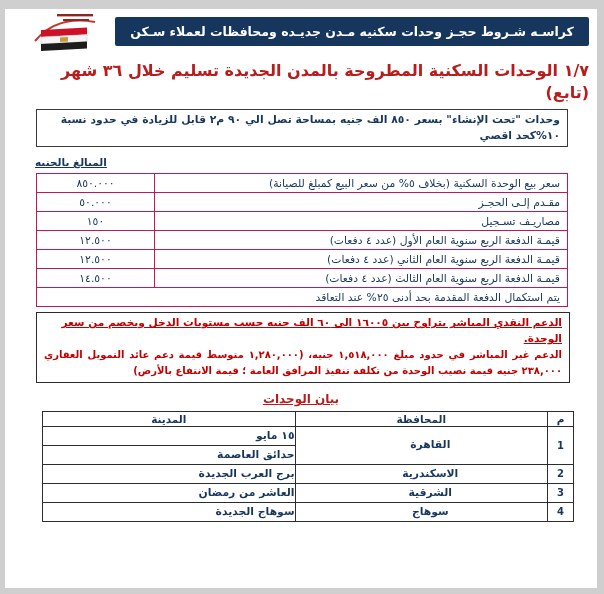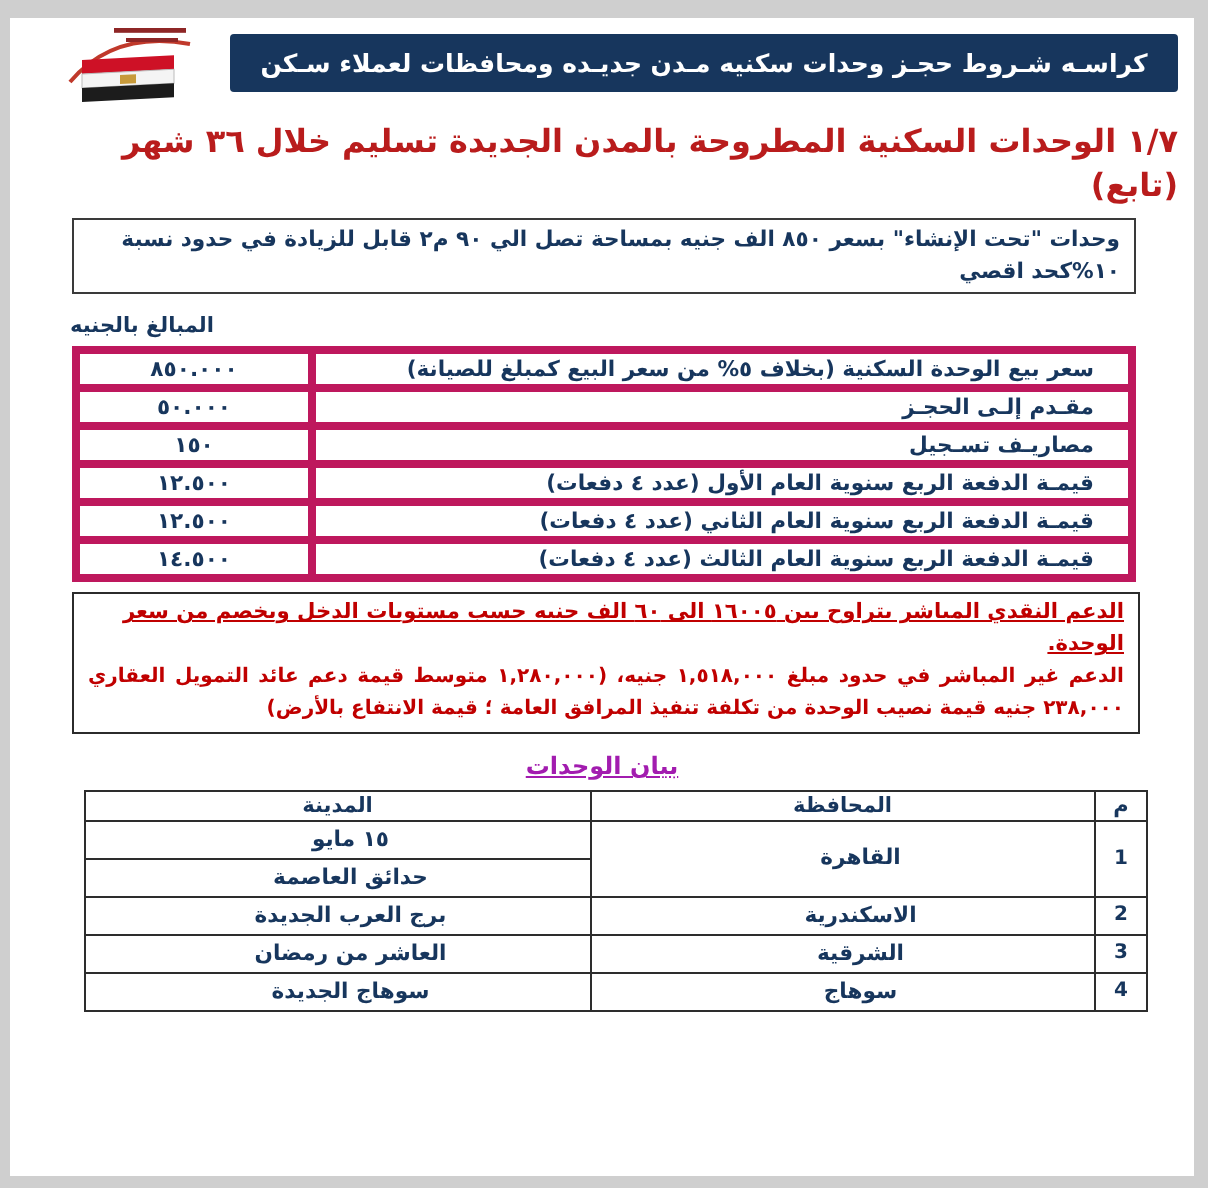--- a/index.html
+++ b/index.html
@@ -21,53 +21,53 @@
   .intro { direction:rtl; text-align:right; color:#17365d; font-weight:bold;
            font-size:13px; padding:6px 10px 0 10px; line-height:1.5; }
   .intro .bullet { font-size:14px; padding-left:4px; }
   .intro-l2 { word-spacing:7px; padding-right:16px; }
 
   .notice { margin:6px 29px 0 31px; border:1px solid #3a3a3a; direction:rtl;
             text-align:right; color:#17365d; font-weight:bold; font-size:10.8px;
             padding:2px 7px 3px; line-height:1.45; }
 
   .amounts { direction:rtl; text-align:left; padding:4px 0 1px; margin-left:30px; }
-  .amounts-txt { color:#17365d; font-weight:bold; font-size:10.5px; }
+  .amounts-txt { color:#17365d; font-weight:bold; font-size:10.5px; text-decoration:underline; }
 
   table { border-collapse:collapse; table-layout:fixed; direction:rtl; }
   .fin { margin:2px 29px 0 31px; width:calc(100% - 60px); }
-  .fin td { border:4px solid #be185d; color:#17365d; font-weight:bold;
+  .fin td { border:1px solid #be185d; color:#17365d; font-weight:normal;
             font-size:10.8px; height:19px; line-height:1.25; vertical-align:middle;
-            padding:0 17px; }
+            padding:0 7px; }
   .fin .lbl { text-align:right; }
   .fin .val { text-align:center; }
   .fin .c-val { width:118px; }
   .fin .foot { text-align:right; }
 
   .support { margin:5px 27px 0 31px; border:1.5px solid #2b2b2b; direction:rtl;
              padding:2px 7px 3px; }
   .s1 { text-align:right; color:#c00000; font-weight:bold; font-size:10.6px;
         line-height:1.5; }
   .s1 span { text-decoration:underline; }
   .s2 { text-align:justify; color:#c00000; font-weight:bold; font-size:10px;
         line-height:1.6; }
 
   .units-caption-row { text-align:center; padding:5px 0 2px; }
-  .units-caption { color:#a21caf; font-weight:bold; font-size:12px;
+  .units-caption { color:#b91c1c; font-weight:bold; font-size:12px;
                    text-decoration:underline; direction:rtl; }
 
   .units { margin:2px 23px 0 37px; width:calc(100% - 60px); }
   .units th, .units td { border:1px solid #2d2d2d; color:#17365d; font-weight:bold;
                          vertical-align:middle; line-height:1.2; }
   .units th { height:15px; font-size:10.5px; text-align:center; }
   .units td { height:19px; font-size:10.8px; }
   .units .c-num { width:26px; }
   .units .num { text-align:center; font-size:10px; }
   .units .gov { text-align:center; padding-left:18px; }
-  .units .city { text-align:center; padding-left:13px; }
+  .units .city { text-align:right; padding-left:13px; }
 </style>
 </head>
 <body>
 
 <div class="paper">
 
   <div class="header-row">
     <div class="logo">
       <svg width="80" height="44" viewBox="0 0 80 44">
         <path d="M10 30 Q 32 4 70 11" fill="none" stroke="#c0392b" stroke-width="2"></path>
@@ -116,20 +116,23 @@
         <td class="val">١٢.٥٠٠</td>
       </tr>
       <tr>
         <td class="lbl">قيمـة الدفعة الربع سنوية العام الثاني (عدد ٤ دفعات)</td>
         <td class="val">١٢.٥٠٠</td>
       </tr>
       <tr>
         <td class="lbl">قيمـة الدفعة الربع سنوية العام الثالث (عدد ٤ دفعات)</td>
         <td class="val">١٤.٥٠٠</td>
       </tr>
+      <tr>
+        <td class="foot" colspan="2">يتم استكمال الدفعة المقدمة بحد أدنى ٢٥% عند التعاقد</td>
+      </tr>
     </tbody>
   </table>
 
   <div class="support">
     <div class="s1"><span>الدعم النقدي المباشر يتراوح بين ١٦٠٠٥ الى ٦٠ الف جنيه حسب مستويات الدخل ويخصم من سعر الوحدة.</span></div>
     <div class="s2">الدعم غير المباشر في حدود مبلغ ١,٥١٨,٠٠٠ جنيه، (١,٢٨٠,٠٠٠ متوسط قيمة دعم عائد التمويل العقاري ٢٣٨,٠٠٠ جنيه قيمة نصيب الوحدة من تكلفة تنفيذ المرافق العامة ؛ قيمة الانتفاع بالأرض)</div>
   </div>
 
   <div class="units-caption-row">
     <span class="units-caption">بيان الوحدات</span>

